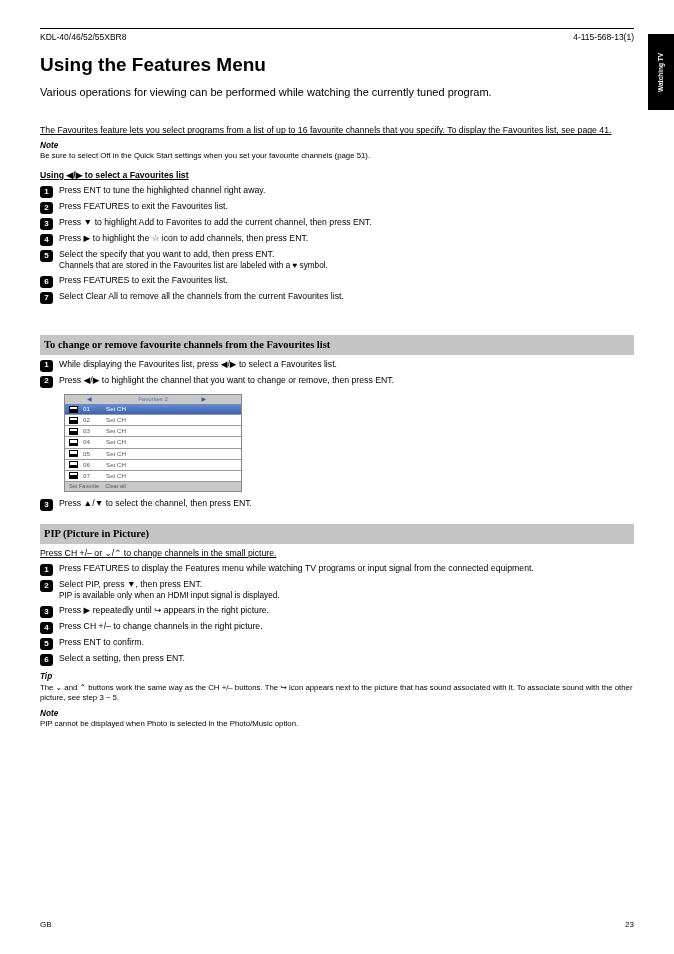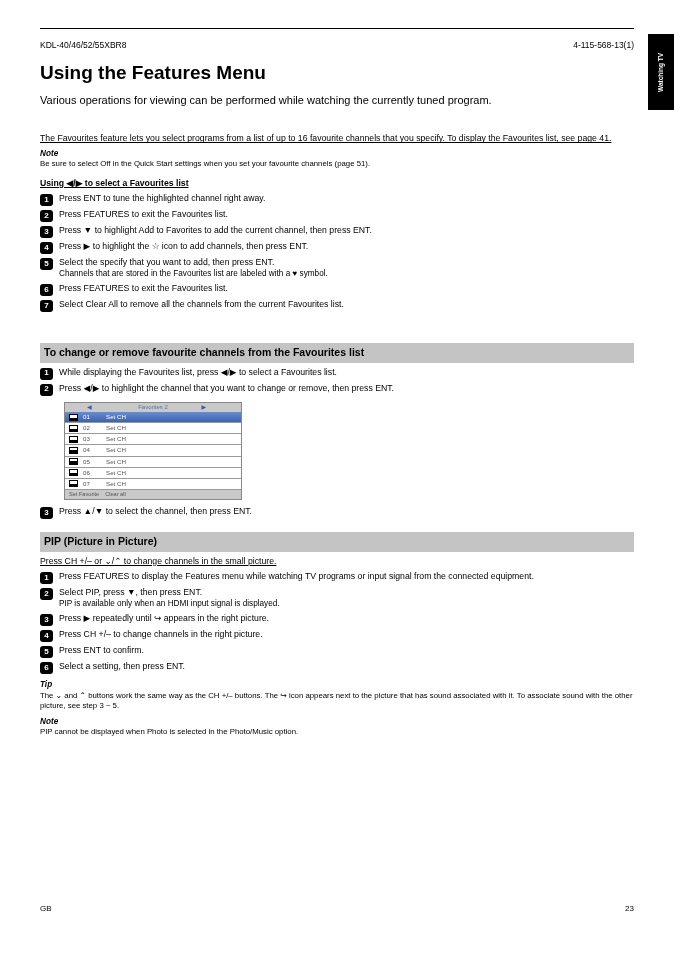--- a/index.html
+++ b/index.html
@@ -12,21 +12,21 @@
     width: 674px;
     height: 954px;
     position: relative;
     padding: 28px 40px 28px 40px;
   }
   .page-header {
     display: flex;
     justify-content: space-between;
     font-size: 8.5px;
     border-top: 0.7px solid #000;
-    padding-top: 11px;
+    padding-top: 3px;
     margin-bottom: 8px;
   }
   .black-tab {
     position: absolute;
     top: 34px;
     right: 0;
     width: 26px;
     height: 76px;
     background: #000;
   }
@@ -58,20 +58,21 @@
     font-weight: bold;
     margin-bottom: 8px;
   }
   .subtitle { font-size: 11px; margin-bottom: 26px; line-height: 1.25; }
   .section-bar {
     background: #c4c4c4;
     font-size: 10.5px;
     font-weight: bold;
     padding: 3px 4px;
     margin-bottom: 4px;
+    font-family: Liberation Serif, serif;
   }
   .intro {
     font-size: 8.7px;
     margin-bottom: 4px;
     line-height: 1.3;
     text-decoration: underline;
   }
   .note { font-style: italic; font-weight: bold; font-size: 8.2px; margin-top: 2px; }
   .note-body { font-size: 7.8px; margin-bottom: 8px; }
   .step {
@@ -140,21 +141,21 @@
   .fav-footer {
     background: #c9c9c9;
     padding: 1px 4px;
     font-size: 5.6px;
     color: #555;
     display: flex;
     gap: 6px;
   }
   .foot {
     position: absolute;
-    bottom: 40px;
+    bottom: 24px;
     width: 594px;
     display: flex;
     justify-content: space-between;
     font-size: 8px;
   }
 </style>
 </head>
 <body>
 
 <div class="page-header">

